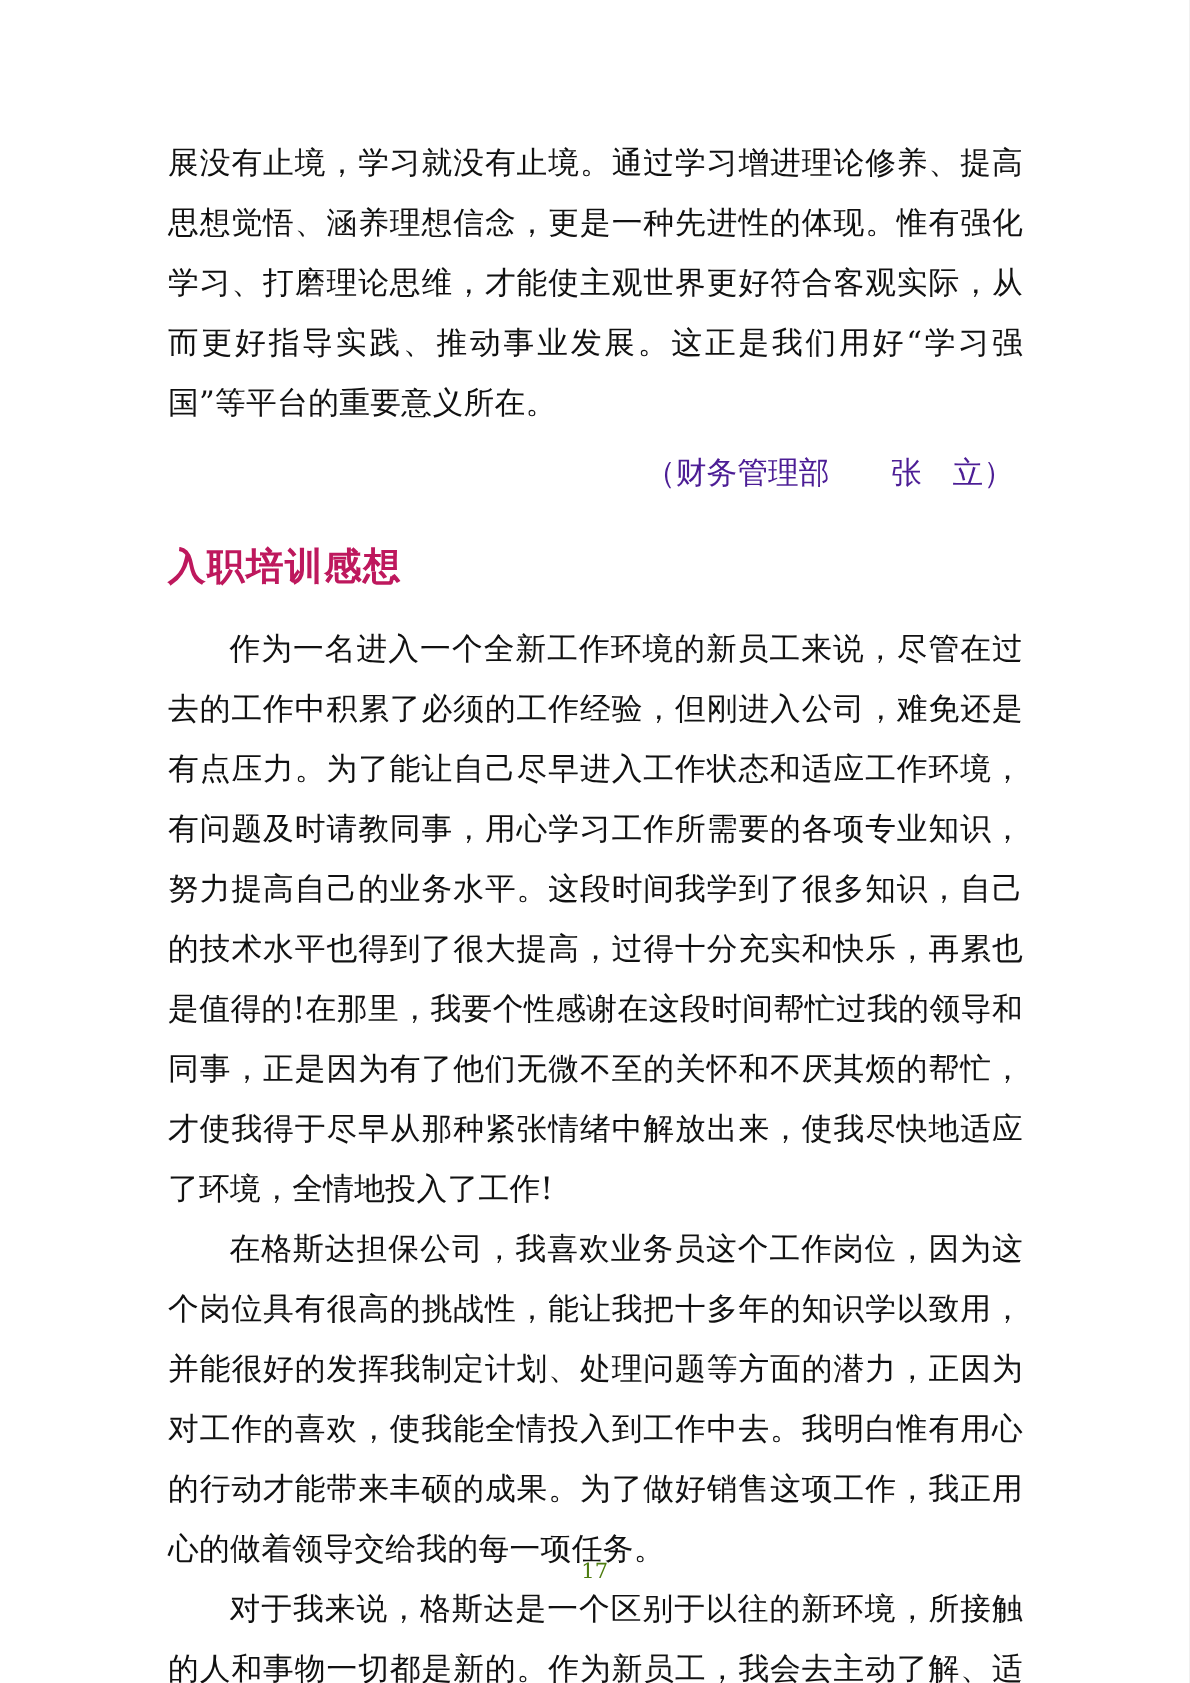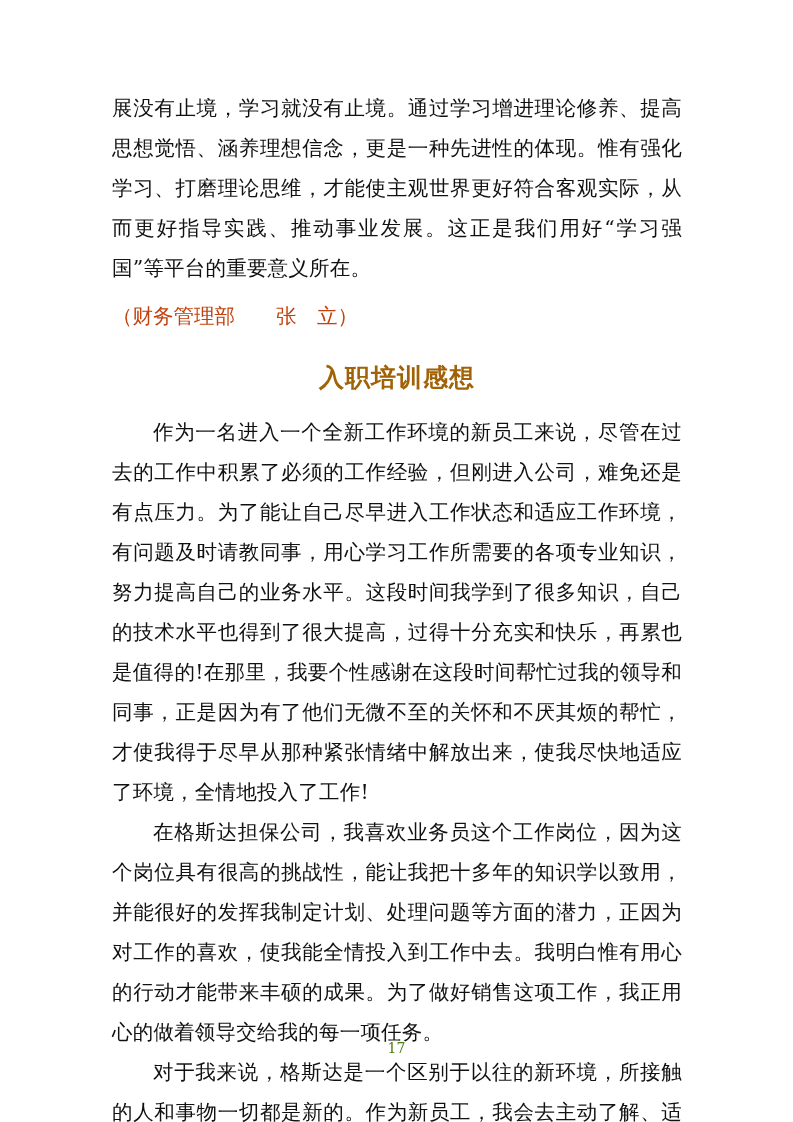--- a/index.html
+++ b/index.html
@@ -36,34 +36,33 @@
     margin: 0;
     letter-spacing: 0.2px;
   }
   .para.indent {
     text-indent: 2em;
   }
   .signature {
     font-family: Liberation Sans, sans-serif;
     font-size: 20.5px;
     line-height: 40px;
-    color: #c2410c;
-    text-align: left;
+    color: #4c1d95;
+    text-align: right;
     margin: 0;
     padding-top: 8px;
     padding-right: 6px;
     white-space: pre;
   }
   .heading {
     font-family: "DejaVu Sans", sans-serif;
     font-weight: bold;
     font-size: 25px;
     line-height: 40px;
-    color: #a16207;
-    text-align: center;
+    color: #be185d;
     margin: 22px 0 14px 0;
     letter-spacing: 1px;
   }
   .body-block {
     margin-top: 4px;
   }
   .page-number {
     position: absolute;
     left: 0;
     right: 0;

